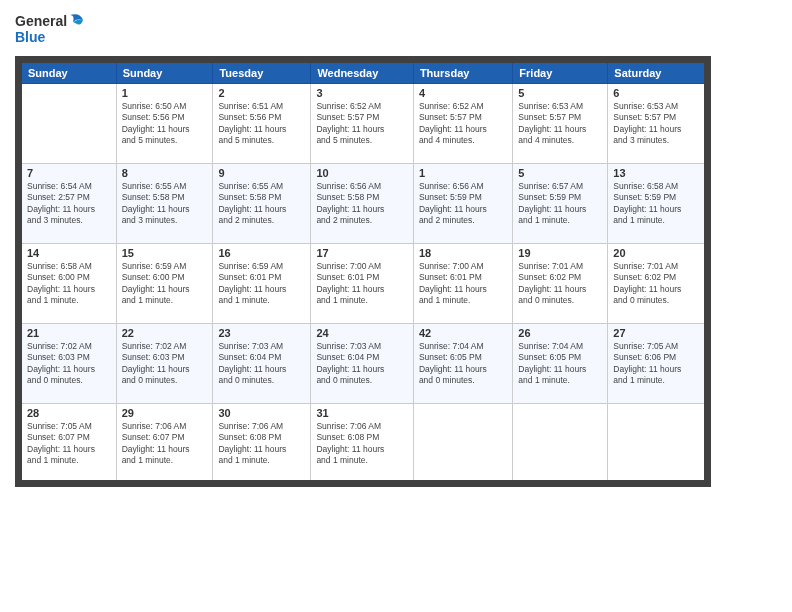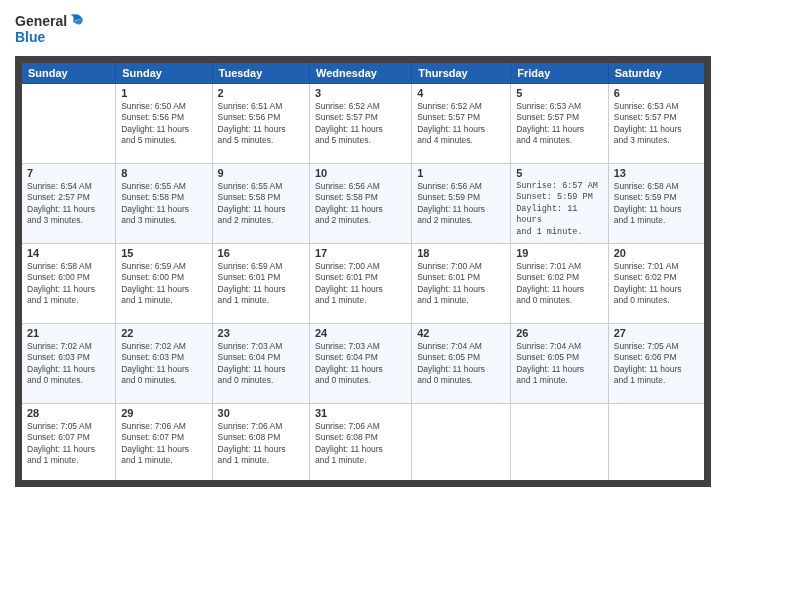--- a/index.html
+++ b/index.html
@@ -195,21 +195,21 @@
           </td>
           <td>
             <span class="day-number">1</span>
             <div class="day-info" style="white-space: pre-line;">Sunrise: 6:56 AM
 Sunset: 5:59 PM
 Daylight: 11 hours
 and 2 minutes.</div>
           </td>
           <td>
             <span class="day-number">5</span>
-            <div class="day-info" style="white-space: pre-line; font-family: Liberation Mono, monospace;">Sunrise: 6:57 AM
+            <div class="day-info" style="white-space: pre-line;">Sunrise: 6:57 AM
 Sunset: 5:59 PM
 Daylight: 11 hours
 and 1 minute.</div>
           </td>
           <td>
             <span class="day-number">13</span>
             <div class="day-info" style="white-space: pre-line;">Sunrise: 6:58 AM
 Sunset: 5:59 PM
 Daylight: 11 hours
 and 1 minute.</div>

